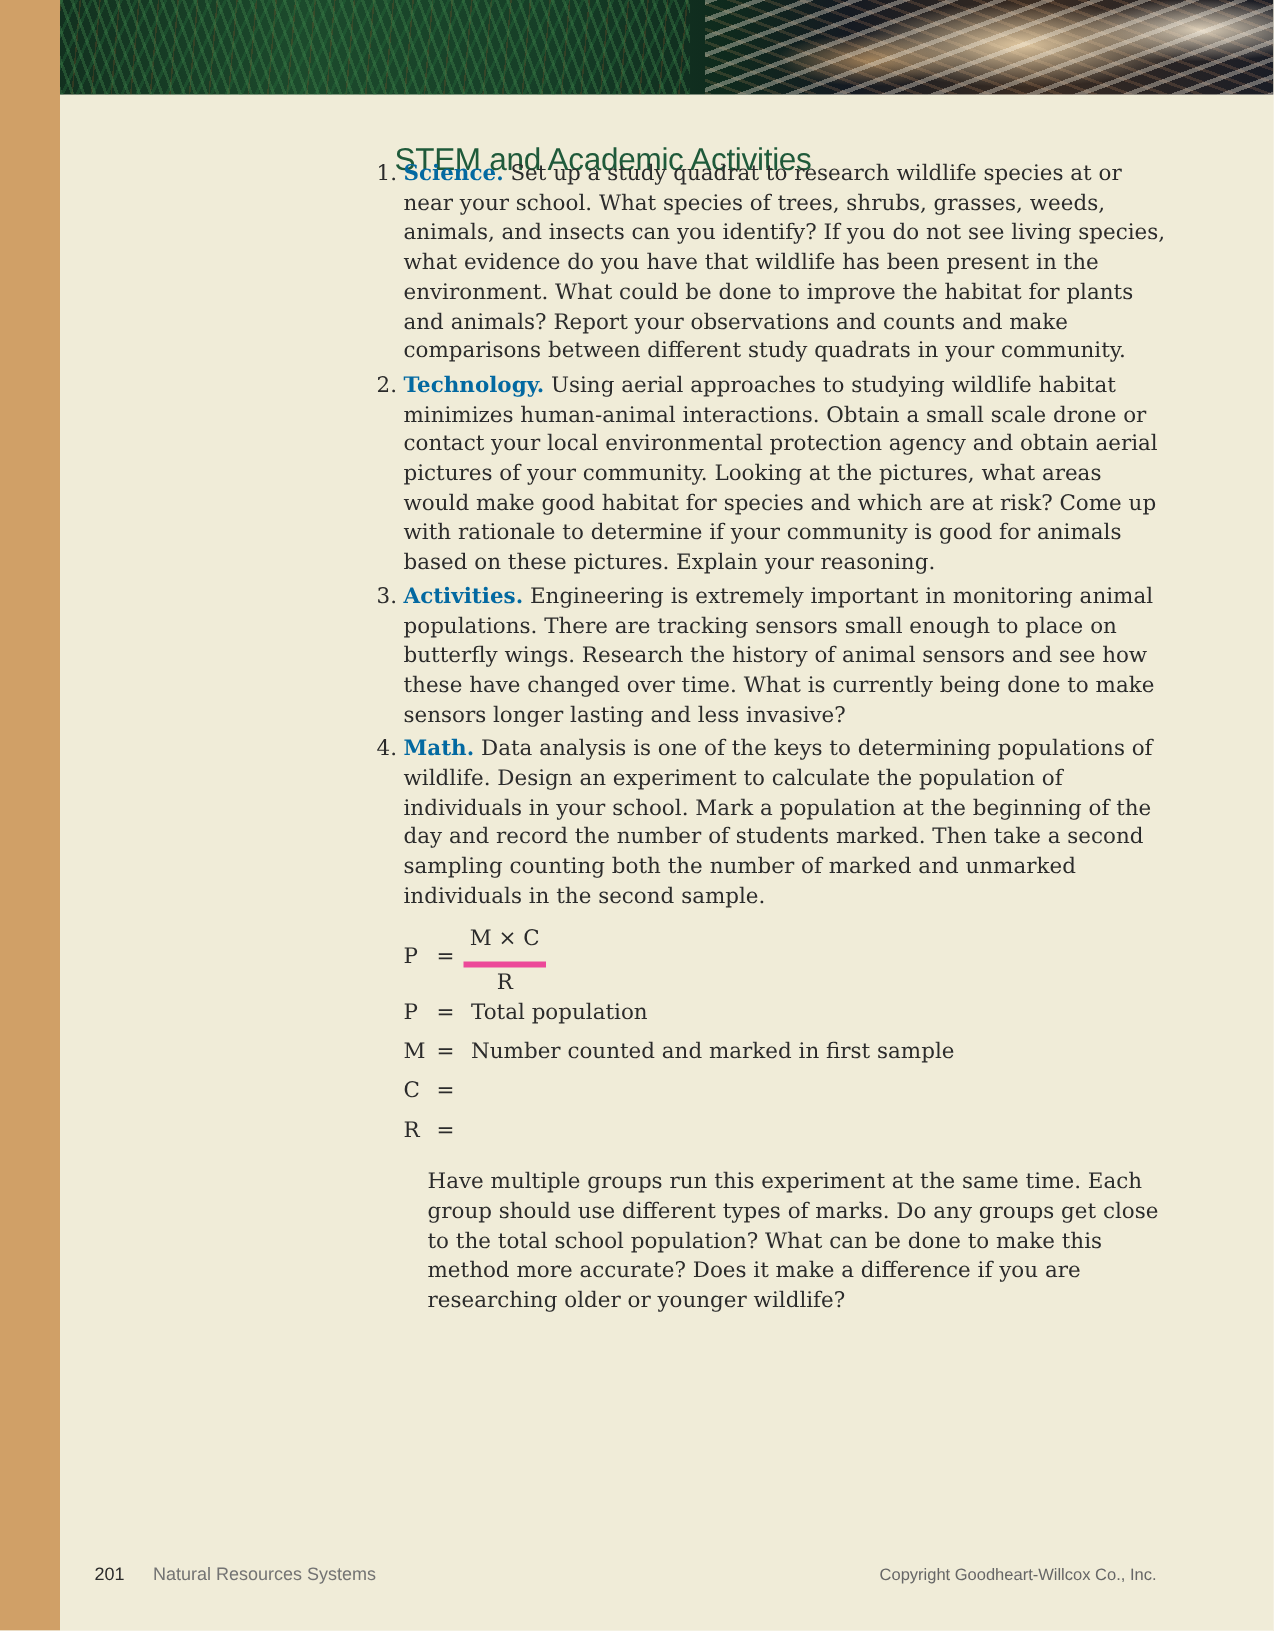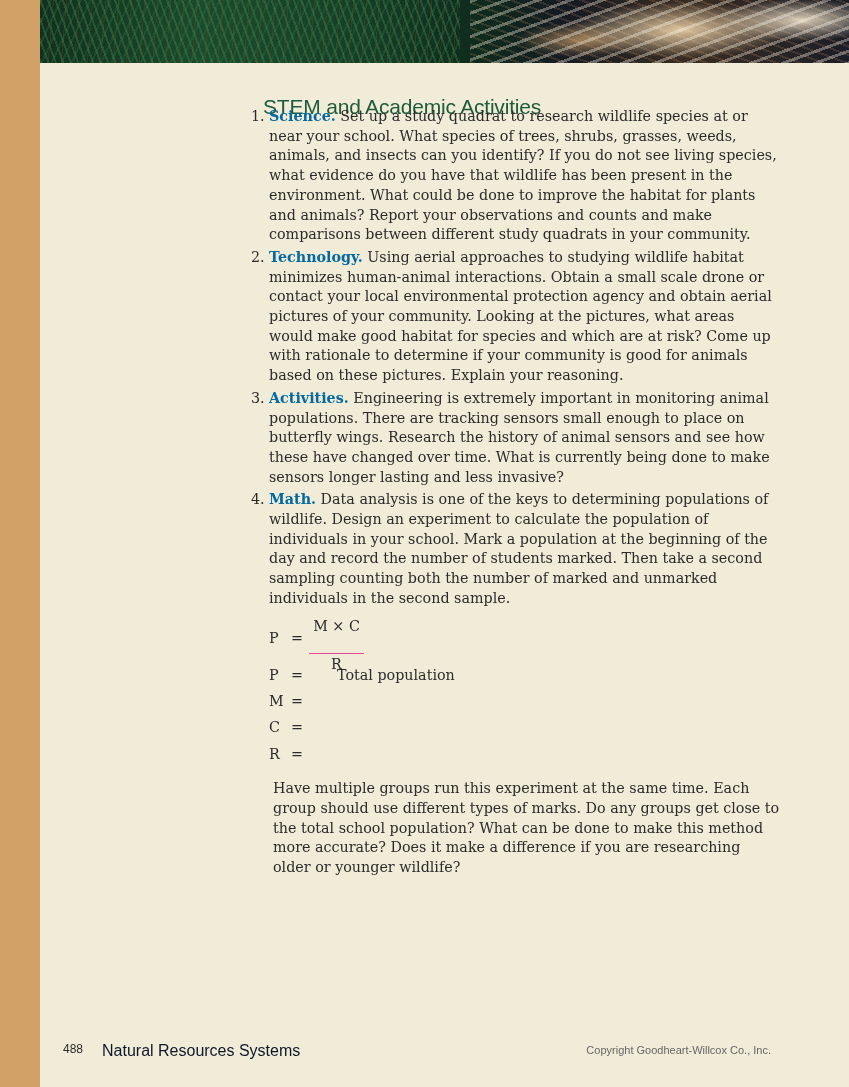--- a/index.html
+++ b/index.html
@@ -51,34 +51,34 @@
   .lead { color: #0369a1; font-weight: bold; }
   .formula {
     position: relative; margin: 8px 0 0 18px; height: 42px;
     font-size: 14.3px;
   }
   .formula .p { position: absolute; left: 0; top: 12px; }
   .formula .eq { position: absolute; left: 22px; top: 12px; }
   .frac {
     position: absolute; left: 40px; top: 0; width: 55px; text-align: center;
   }
-  .frac .num { display: block; border-bottom: 1px solid #ec4899; padding-bottom: 18px; line-height: 18px; }
+  .frac .num { display: block; border-bottom: 4px solid #ec4899; padding-bottom: 6px; line-height: 18px; }
   .frac .den { display: block; line-height: 20px; }
   .defs { margin: 6px 0 0 18px; padding: 0; list-style: none; }
   .def-row { position: relative; height: 26.4px; line-height: 20px; }
   .def-sym { position: absolute; left: 0; }
   .def-eq { position: absolute; left: 22px; }
-  .def-text { position: absolute; left: 45px; white-space: nowrap; margin-left: 23px; }
+  .def-text { position: absolute; left: 45px; white-space: nowrap; }
   .closing { margin: 9px 0 0 18px; }
   .footer {
     position: absolute; top: 1042px; left: 63px; width: 708px; height: 16px;
     font-family: "Liberation Sans", sans-serif;
   }
   .page-num { position: absolute; left: 0; font-size: 12px; color: #2b2b2b; }
-  .book-title { position: absolute; left: 39px; font-size: 16px; color: #0f172a; }
+  .book-title { position: absolute; left: 39px; font-size: 12px; color: #737373; }
   .copyright { position: absolute; right: 0; top: 2px; font-size: 11px; color: #666; }
 </style>
 </head>
 <body>
 
 <div class="spine"></div>
 
 <div class="banner">
   <div class="needles"></div>
   <div class="rock-streaks"></div>
@@ -114,32 +114,33 @@
 
     <ul class="defs" style="margin-left:0;">
       <li class="def-row">
         <span class="def-sym">P</span>
         <span class="def-eq">=</span>
         <span class="def-text">Total population</span>
       </li>
       <li class="def-row">
         <span class="def-sym">M</span>
         <span class="def-eq">=</span>
+        <span class="def-text">Number counted and marked in first sample</span>
       </li>
       <li class="def-row">
         <span class="def-sym">C</span>
         <span class="def-eq">=</span>
       </li>
       <li class="def-row">
         <span class="def-sym">R</span>
         <span class="def-eq">=</span>
       </li>
     </ul>
 
-    <p class="closing" style="margin-left:4px;">Have multiple groups run this experiment at the same time. Each group should use different types of marks. Do any groups get close to the total school population? What can be done to make this method more accurate? Does it make a difference if you are researching older or younger wildlife?</p>
+    <p class="closing" style="margin-left:16px;">Have multiple groups run this experiment at the same time. Each group should use different types of marks. Do any groups get close to the total school population? What can be done to make this method more accurate? Does it make a difference if you are researching older or younger wildlife?</p>
   </li>
 </ol>
 
 <div class="footer">
-  <span class="page-num">488</span>
+  <span class="page-num">201</span>
   <span class="book-title">Natural Resources Systems</span>
   <span class="copyright">Copyright Goodheart-Willcox Co., Inc.</span>
 </div>
 
 </body></html>

